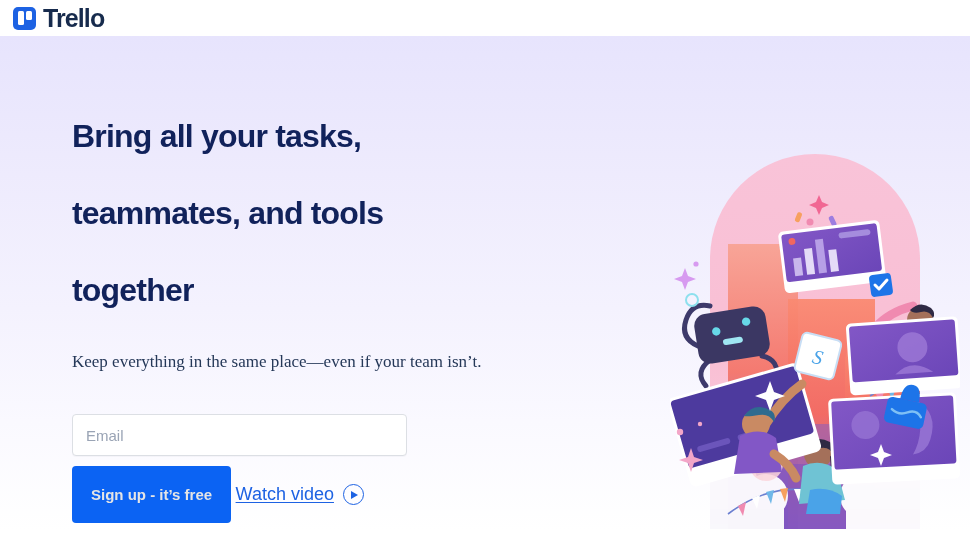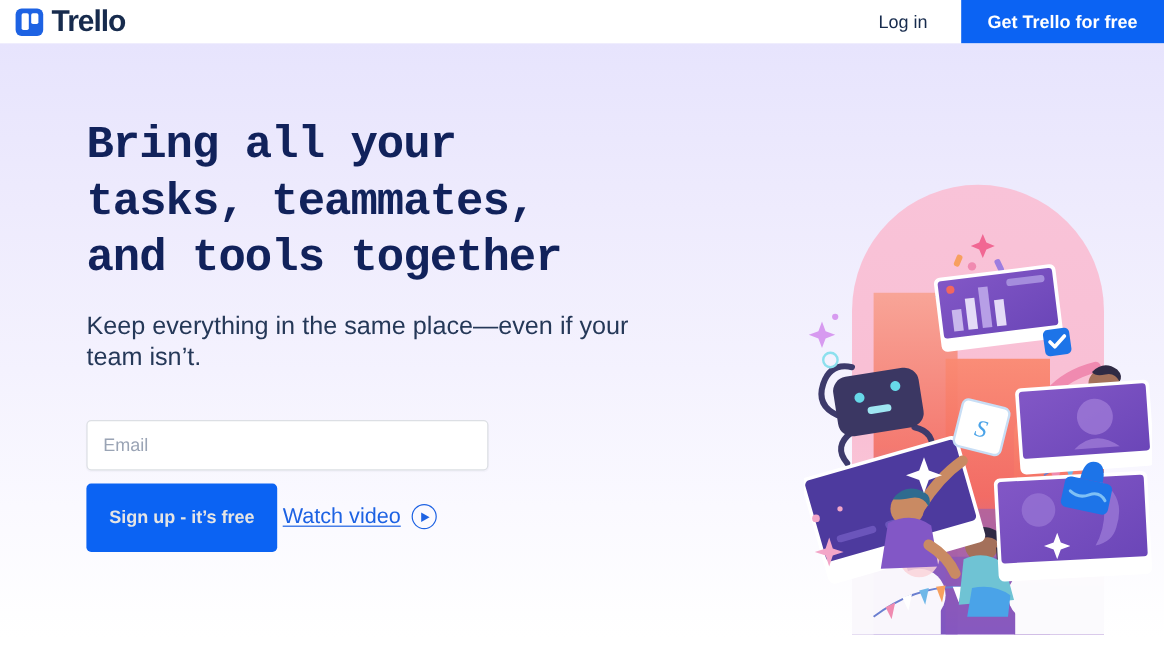--- a/index.html
+++ b/index.html
@@ -145,35 +145,35 @@
   }
 
   .hero-copy {
     position: absolute;
     left: 72px;
     top: 62px;
     width: 500px;
   }
 
   .headline {
-    font-size: 38px;
-    line-height: 47px;
+    font-size: 32px;
+    line-height: 77px;
     font-weight: 700;
     color: #11225b;
     letter-spacing: -0.8px;
     max-width: 430px;
-    font-family: Liberation Mono, monospace;
   }
 
   .subhead {
     margin-top: 20px;
-    font-size: 21px;
+    font-size: 17px;
     line-height: 26px;
     color: #253858;
     max-width: 452px;
+    font-family: Liberation Serif, serif;
   }
 
   .email-input {
     display: block;
     margin-top: 39px;
     width: 335px;
     height: 42px;
     border: 1px solid #dcdfe4;
     border-radius: 4px;
     background: #ffffff;
@@ -256,24 +256,20 @@
 
     <div class="brand">
       <span class="brand-mark">
         <i class="bar-l"></i>
           <i class="bar-r"></i>
       </span>
       <span class="brand-name">Trello</span>
     </div>
 
 
-    <div class="header-right">
-      <div class="login-link">Log in</div>
-      <button class="cta-header">Get Trello for free</button>
-    </div>
   </div>
 
   <div class="hero">
 
     <div class="hero-copy">
       <h1 class="headline">Bring all your tasks, teammates, and tools together</h1>
       <p class="subhead">Keep everything in the same place—even if your team isn’t.</p>
 
       <input class="email-input" type="text" placeholder="Email" style="">
 

